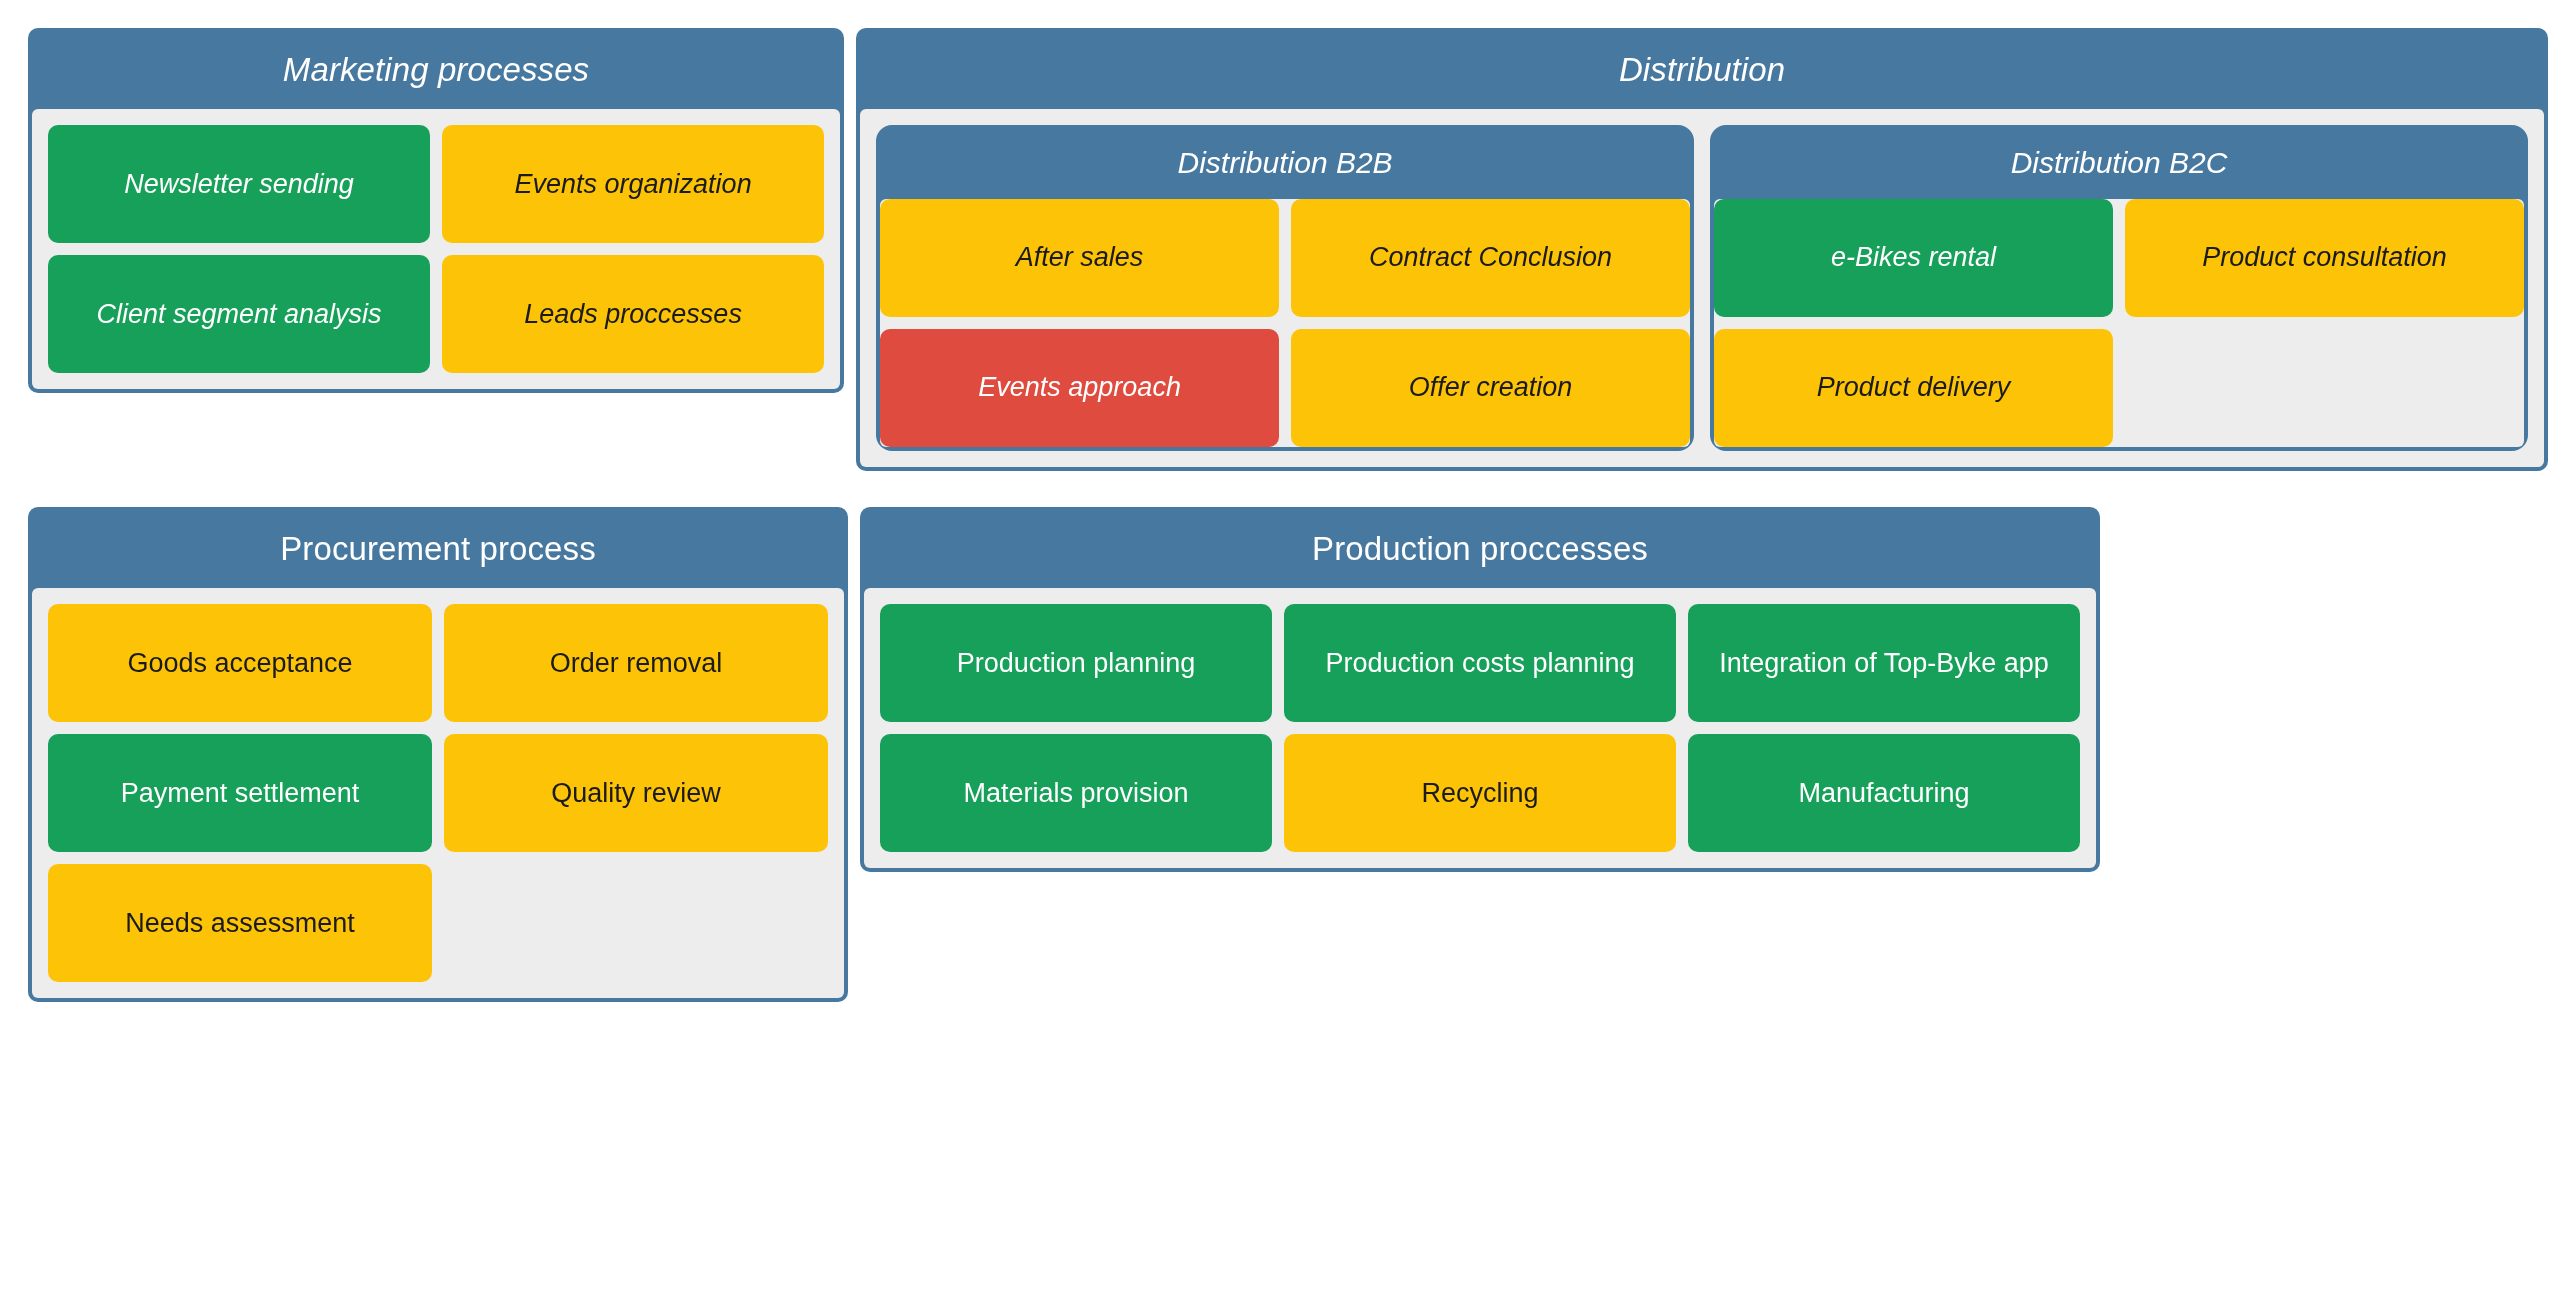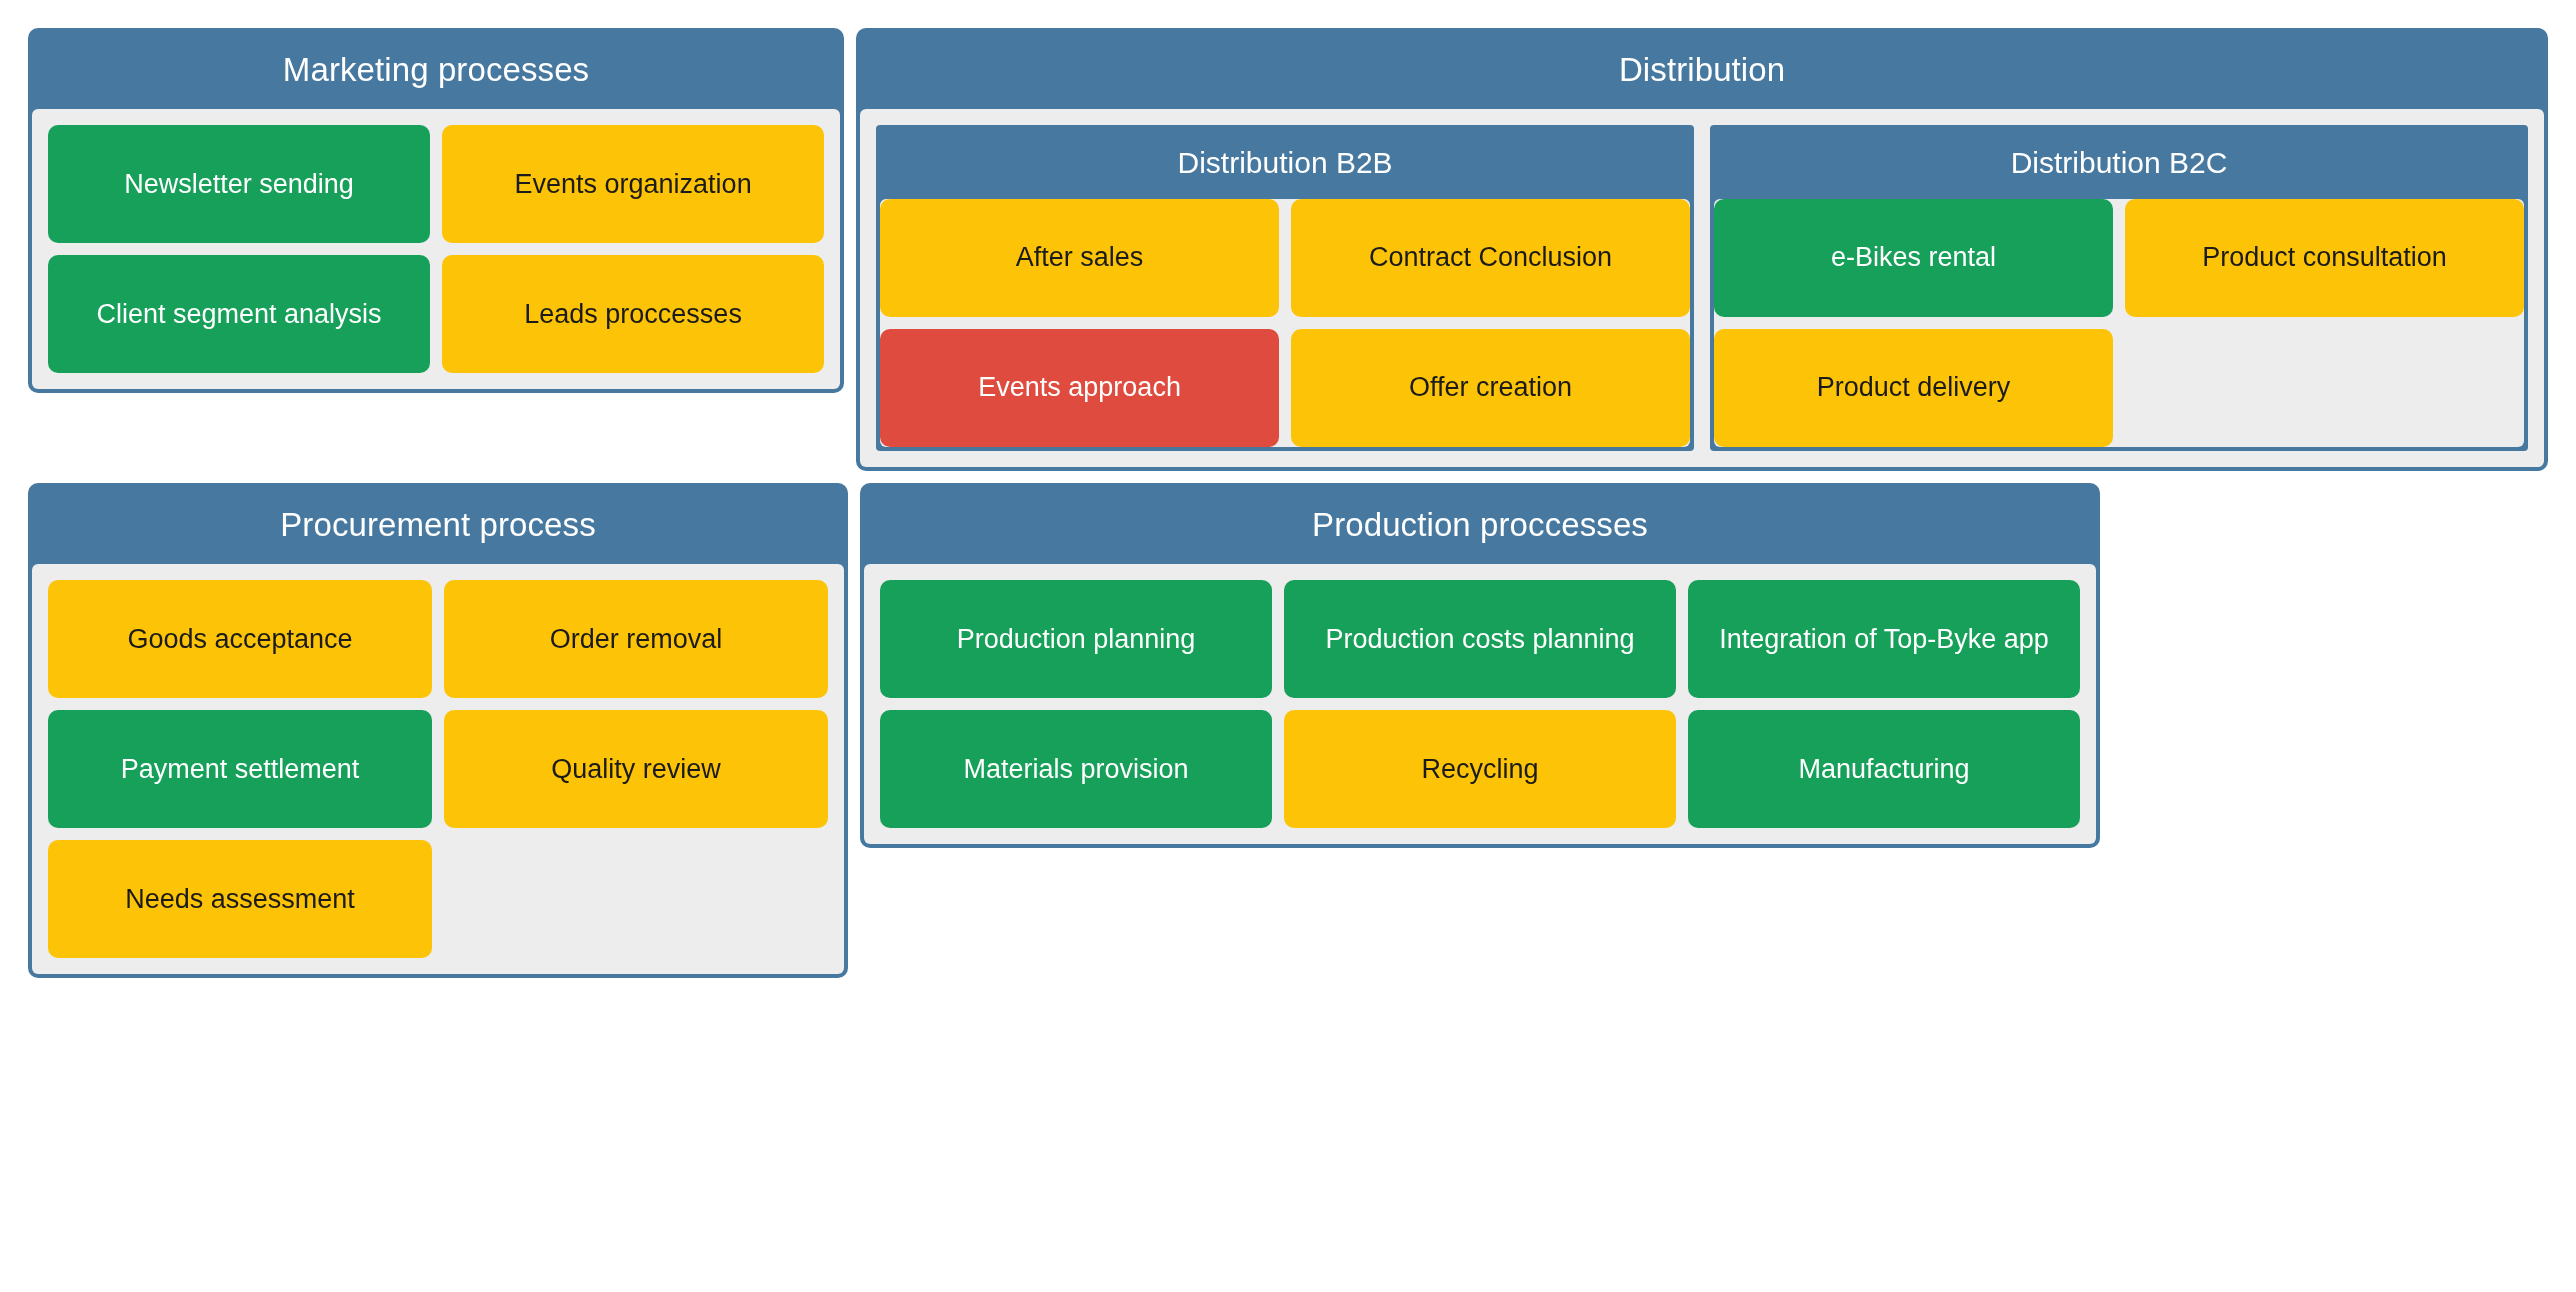--- a/index.html
+++ b/index.html
@@ -20,21 +20,21 @@
     height: 1292px;
     box-sizing: border-box;
     padding: 28px;
   }
 
   .row {
     display: flex;
     align-items: flex-start;
     gap: 12px;
   }
-  .row-top { margin-bottom: 12px; }
+  .row-top { margin-bottom: 36px; font-style: italic; }
 
   
   .panel {
     background: #47789f;
     border-radius: 10px;
     padding: 4px;
     box-sizing: border-box;
   }
   .panel > .panel-header {
     color: #ffffff;
@@ -83,21 +83,21 @@
 
   
   .subpanels {
     display: flex;
     gap: 16px;
     align-items: stretch;
   }
   .subpanel {
     flex: 1 1 0;
     background: #47789f;
-    border-radius: 4px;
+    border-radius: 16px;
     padding: 4px;
     box-sizing: border-box;
     display: flex;
     flex-direction: column;
   }
   .subpanel > .panel-header {
     color: #ffffff;
     font-size: 30px;
     line-height: 1.25;
     text-align: center;

